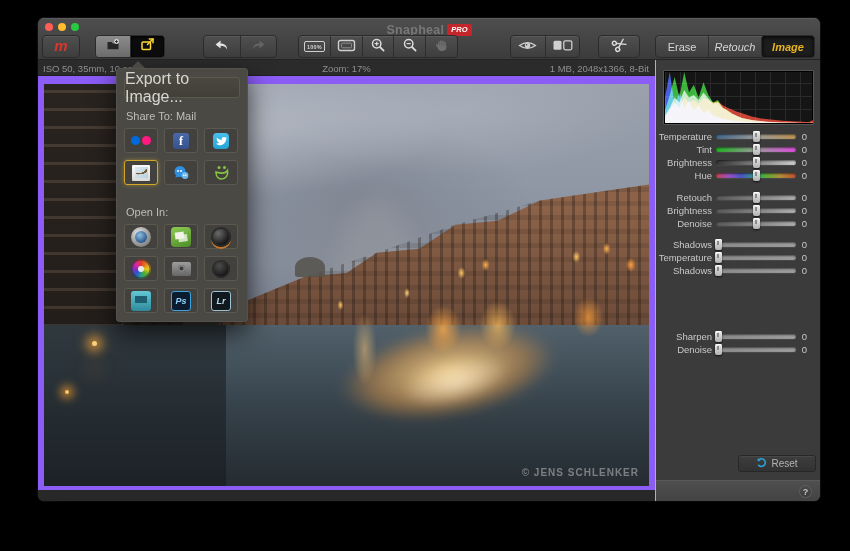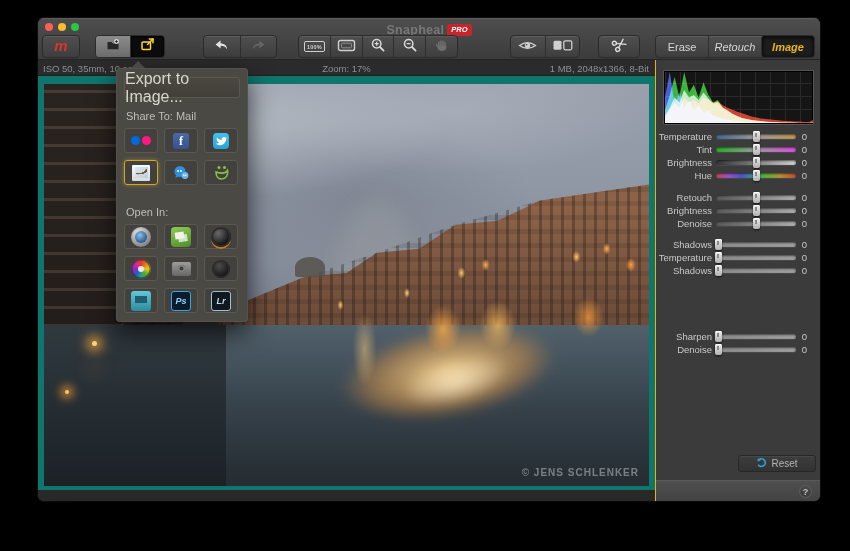--- a/index.html
+++ b/index.html
@@ -40,21 +40,21 @@
     padding:1.5px 2px; letter-spacing:.2px; }
 
   
   .left-col { position:absolute; left:0; top:42px; width:617px; height:441px; background:#282828; }
   .status-bar { position:absolute; left:0; top:0; right:0; height:16px; background:#2b2b2b;
     border-bottom:1px solid #202020; font-size:9.5px; color:#8f8f8f; }
   .status-left { position:absolute; left:5px; top:2.5px; }
   .status-center { position:absolute; left:50%; transform:translateX(-50%); top:2.5px; }
   .status-right { position:absolute; right:6px; top:2.5px; }
 
-  .image-area { position:absolute; left:0; top:16px; right:0; bottom:11px; background:#0f766e; }
+  .image-area { position:absolute; left:0; top:16px; right:0; bottom:11px; background:#8b5cf6; }
   .photo { position:absolute; left:6px; top:8px; right:6px; bottom:4px; overflow:hidden; background:#7e8795; }
   .photo > div { position:absolute; }
   .sky { inset:0; background:linear-gradient(180deg,#9aa1ad 0%,#9098a5 25%,#848c9a 45%,#767f8e 58%,#6d7686 66%); }
   .clouds { inset:0; background:
     radial-gradient(55% 26% at 28% 10%, rgba(205,209,216,.55), transparent 70%),
     radial-gradient(45% 22% at 68% 7%, rgba(180,186,196,.5), transparent 70%),
     radial-gradient(40% 26% at 52% 28%, rgba(118,124,136,.55), transparent 72%),
     radial-gradient(30% 40% at 54% 52%, rgba(150,148,150,.35), transparent 70%); }
   .ghost-smear { left:48%; top:28%; width:14%; height:52%; background:rgba(188,184,178,.16);
     border-radius:50%; filter:blur(10px); }

